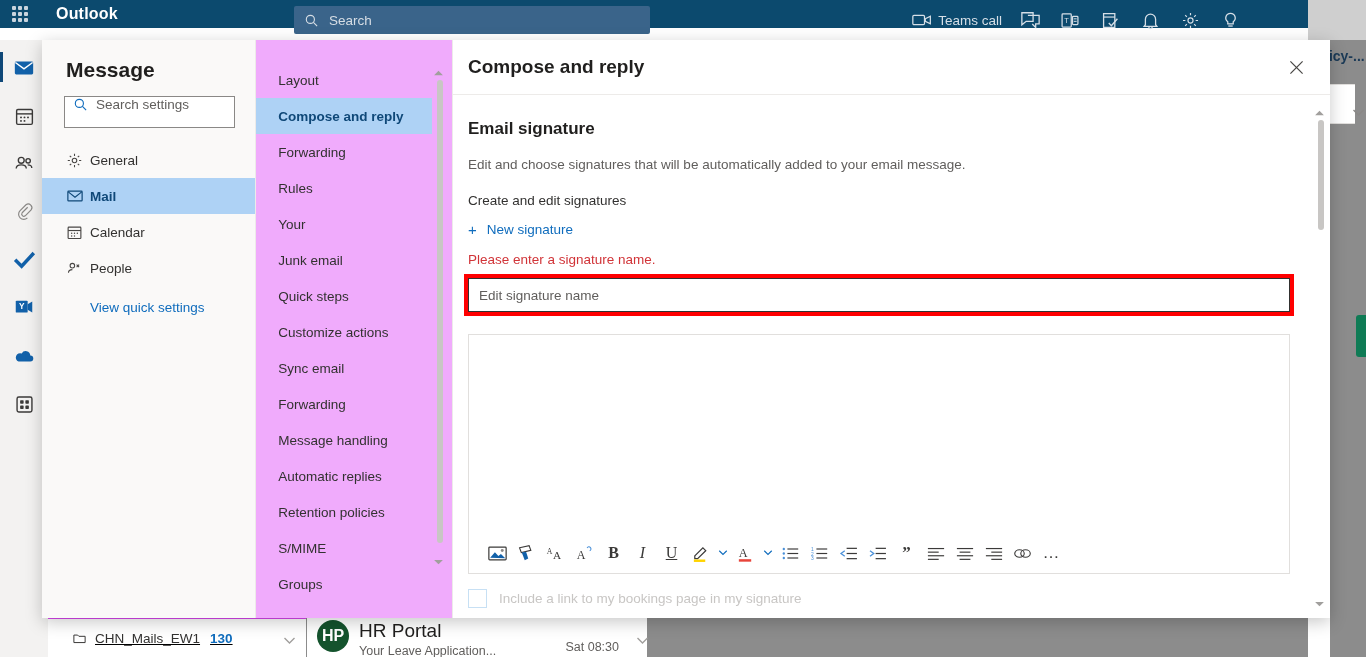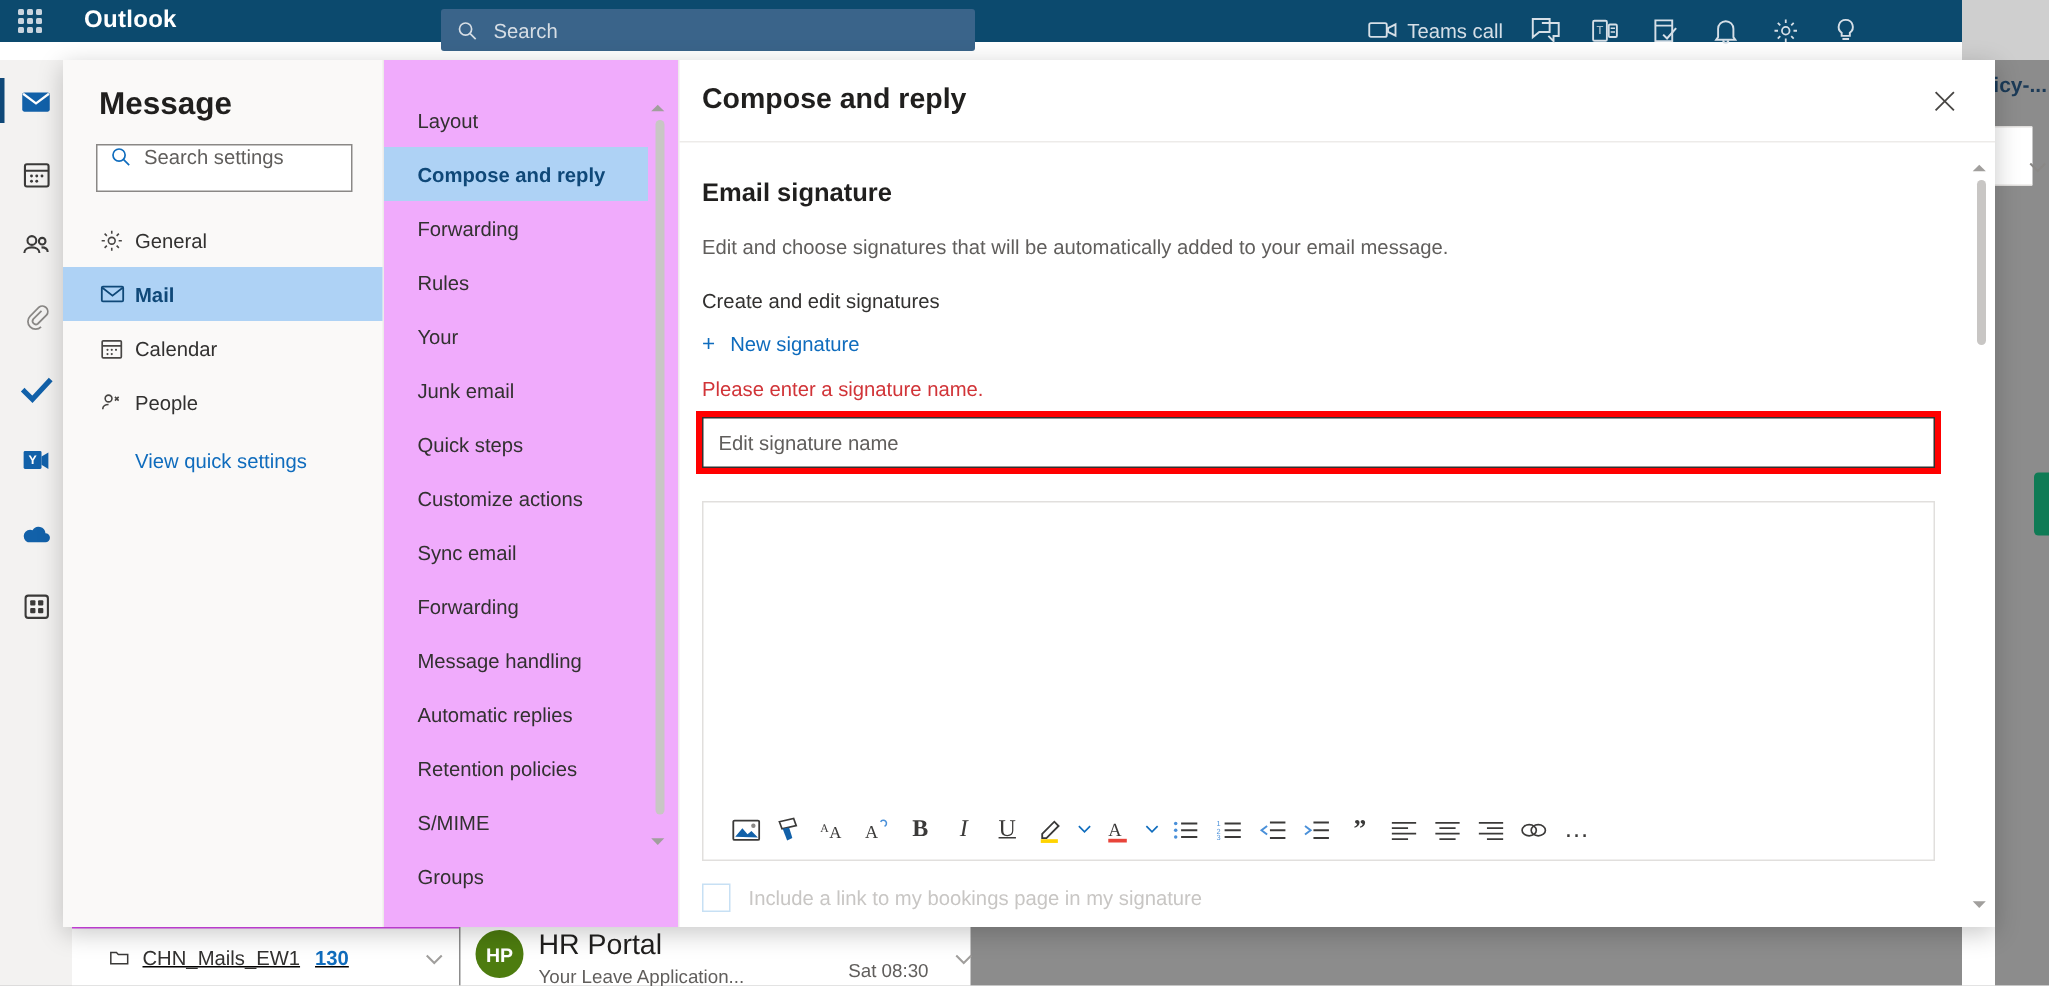--- a/index.html
+++ b/index.html
@@ -96,21 +96,21 @@
   #bg-folder-row .fcount { font-size: 13.5px; color: #0f6cbd; margin-left: 10px; font-weight: bold; }
   #bg-chevron-1 { position: absolute; left: 283px; bottom: 8px; z-index: 7; }
   #bg-msg-row {
     position: absolute; left: 307px; bottom: 0; width: 340px; height: 42px;
     background: #ffffff; display: flex; align-items: flex-start; padding: 4px 0 0 10px;
     border-top: 1px solid #edebe9;
     z-index: 6;
   }
   #bg-avatar {
     width: 32px; height: 32px; border-radius: 50%;
-    background: #4d7c0f; color: #fff; font-size: 13px; font-weight: bold;
+    background: #14532d; color: #fff; font-size: 16px; font-weight: bold;
     display: flex; align-items: center; justify-content: center; flex: none;
   }
   #bg-msg-text { margin-left: 10px; }
   #bg-msg-sender { font-size: 19px; color: #201f1e; }
   #bg-msg-sub { font-size: 12.5px; color: #605e5c; margin-top: 2px; }
   #bg-msg-time { position: absolute; right: 28px; top: 24px; font-size: 12.5px; color: #605e5c; }
   #bg-chevron-2 { position: absolute; left: 636px; bottom: 8px; z-index: 7; }
 
   
   #bg-right-white {

